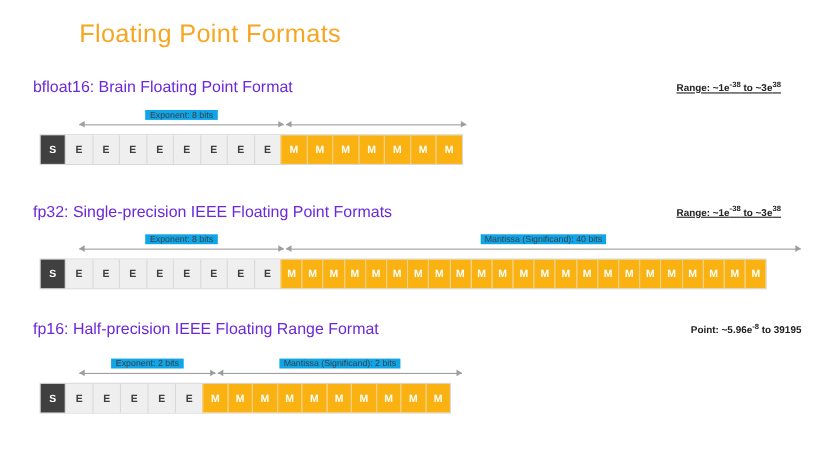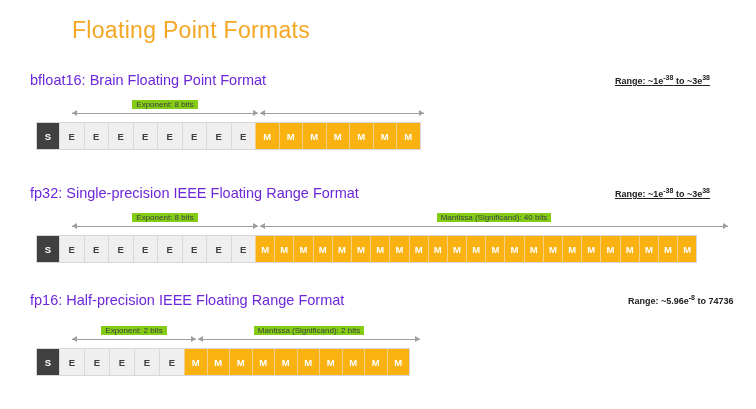--- a/index.html
+++ b/index.html
@@ -90,21 +90,21 @@
     left: 0;
     right: 0;
     top: -2px;
     text-align: center;
     font-size: 8px;
     color: #3c4043;
     background: #ffffff;
     display: inline-block;
   }
   .bracket .blabel span {
-    background: #84cc16;
+    background: #0ea5e9;
     padding: 0 4px;
   }
 
   
   .strip {
     position: absolute;
     display: flex;
     height: 26px;
     border: 1px solid #d8d8d8;
     box-sizing: content-box;
@@ -173,21 +173,21 @@
         <div class="cell man" style="width: 23.5px;">M</div>
         <div class="cell man" style="width: 23.5px;">M</div>
         <div class="cell man" style="width: 23.5px;">M</div>
         <div class="cell man" style="width: 23.5px;">M</div>
         <div class="cell man" style="width: 23.5px;">M</div>
         <div class="cell man" style="width: 23.5px;">M</div>
       </div>
   </div>
 
   <div class="section" style="top: 185px;">
-    <div class="sec-heading">fp32: Single-precision IEEE Floating Range Format</div>
+    <div class="sec-heading">fp32: Single-precision IEEE Floating Point Formats</div>
     <div class="range underlined" style="left: 585px;">
       <span>Range: ~1e</span><sup>-38</sup><span> to ~3e</span><sup>38</sup>
     </div>
 
     <div class="bracket" style="left: 42px; top: 30px; width: 186px;">
       <div class="line"></div>
       <div class="arrow left"></div>
       <div class="arrow right"></div>
       <div class="blabel"><span>Exponent: 8 bits</span></div>
     </div>
@@ -230,21 +230,21 @@
         <div class="cell man" style="width: 19.2px;">M</div>
         <div class="cell man" style="width: 19.2px;">M</div>
         <div class="cell man" style="width: 19.2px;">M</div>
         <div class="cell man" style="width: 19.2px;">M</div>
       </div>
   </div>
 
   <div class="section" style="top: 292px;">
     <div class="sec-heading">fp16: Half-precision IEEE Floating Range Format</div>
     <div class="range" style="left: 598px;">
-      <span>Range: ~5.96e</span><sup>-8</sup><span> to 74736</span><sup></sup>
+      <span>Point: ~5.96e</span><sup>-8</sup><span> to 39195</span><sup></sup>
     </div>
 
     <div class="bracket" style="left: 42px; top: 36px; width: 124px;">
       <div class="line"></div>
       <div class="arrow left"></div>
       <div class="arrow right"></div>
       <div class="blabel"><span>Exponent: 2 bits</span></div>
     </div>
     <div class="bracket" style="left: 168px; top: 36px; width: 222px;">
       <div class="line"></div>

